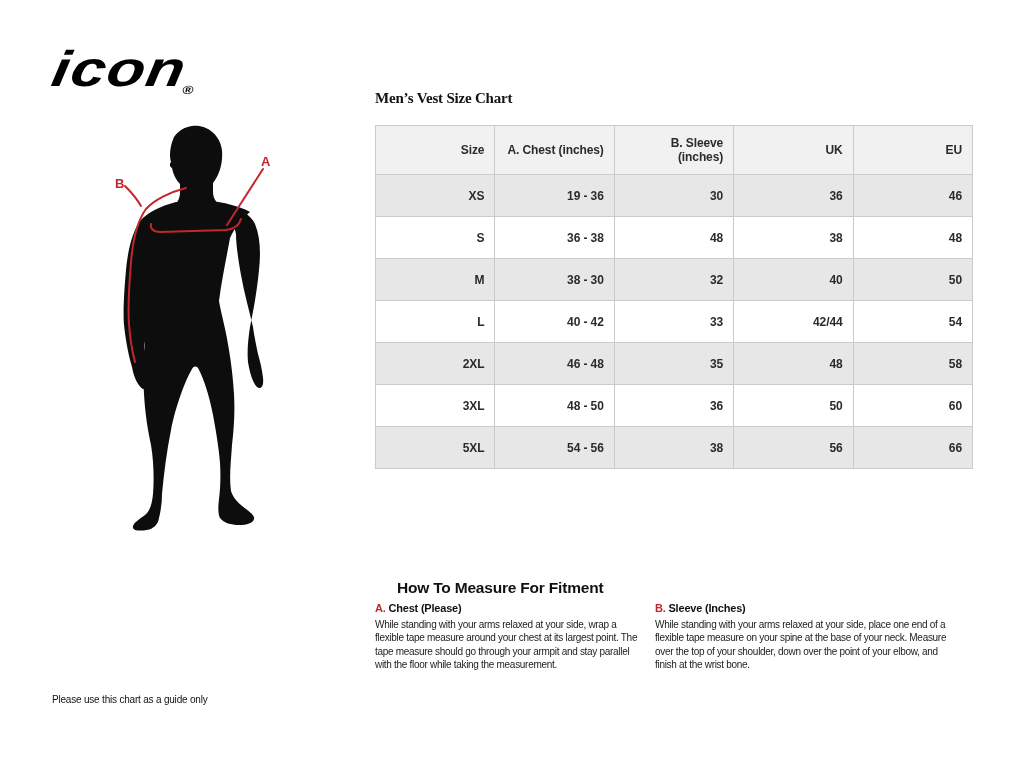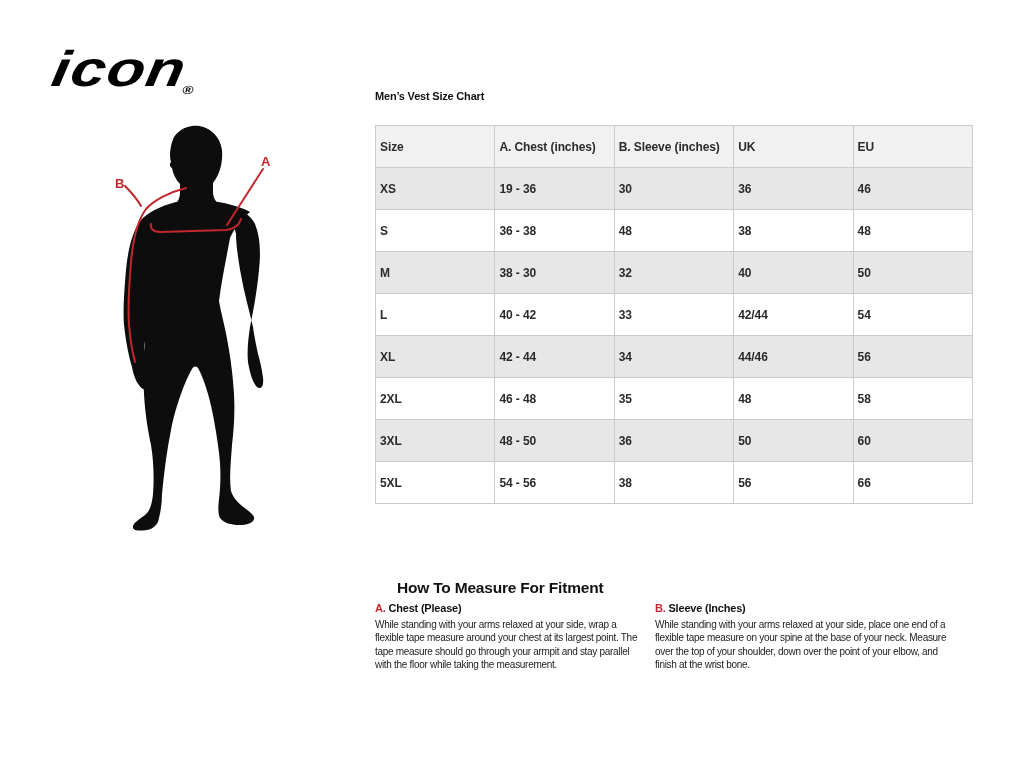--- a/index.html
+++ b/index.html
@@ -19,29 +19,29 @@
   
   .logo{
     left:48px;top:44px;
     font-style:italic;font-weight:bold;font-size:50px;line-height:1;
     letter-spacing:1px;color:#000;
     transform:skewX(-10deg) scaleX(1.25);transform-origin:left bottom;
     white-space:nowrap;
   }
   .logo .reg{font-style:normal;font-weight:bold;font-size:12px;letter-spacing:0;vertical-align:-8px;}
   
-  .chart-title{left:375px;top:90px;font-size:11px;font-weight:bold;color:#111;letter-spacing:-0.2px;}
+  .chart-title{left:375px;top:90px;font-size:15px;font-weight:bold;color:#111;letter-spacing:-0.2px;font-family:Liberation Serif, serif;}
   table.size-table{
     position:absolute;left:375px;top:125px;width:598px;
     border-collapse:collapse;table-layout:fixed;
   }
   .size-table th,.size-table td{
     border:1px solid var(--tbl-border);
-    height:42px;text-align:left;vertical-align:middle;
-    font-size:12px;font-weight:bold;color:#2b2b2b;padding:4px;
+    height:42px;text-align:right;vertical-align:middle;
+    font-size:12px;font-weight:bold;color:#2b2b2b;padding:10px;
     letter-spacing:-0.1px;
   }
   .size-table thead th{background:var(--tbl-head);}
   .size-table tbody tr:nth-child(odd) td{background:var(--tbl-alt);}
   .size-table tbody tr:nth-child(even) td{background:#ffffff;}
   
   .howto-title{left:397px;top:579px;font-size:15.5px;font-weight:bold;color:#111;letter-spacing:-0.2px;}
   .measure-item{top:602px;font-size:10px;line-height:13.5px;letter-spacing:-0.3px;color:var(--ink);}
   .measure-item .head{font-size:11px;font-weight:bold;letter-spacing:-0.2px;margin-bottom:2px;color:#111;}
   .measure-item .head .prefix{color:var(--accent);}
@@ -167,27 +167,20 @@
         <td>50</td>
       </tr>
       <tr>
         <td>L</td>
         <td>40 - 42</td>
         <td>33</td>
         <td>42/44</td>
         <td>54</td>
       </tr>
       <tr>
-        <td>XL</td>
-        <td>42 - 44</td>
-        <td>34</td>
-        <td>44/46</td>
-        <td>56</td>
-      </tr>
-      <tr>
         <td>2XL</td>
         <td>46 - 48</td>
         <td>35</td>
         <td>48</td>
         <td>58</td>
       </tr>
       <tr>
         <td>3XL</td>
         <td>48 - 50</td>
         <td>36</td>
@@ -216,13 +209,14 @@
 
 <div class="abs measure-item measure-b">
   <div class="head">
     <span class="prefix">B.</span>
     <span>Sleeve (Inches)</span>
   </div>
   <div class="body-text">While standing with your arms relaxed at your side, place one end of a flexible tape measure on your spine at the base of your neck. Measure over the top of your shoulder, down over the point of your elbow, and finish at the wrist bone.</div>
 </div>
 
 <div class="abs footer-note">
+  <div>Please use this chart as a guide only</div>
 </div>
 
 </body></html>

